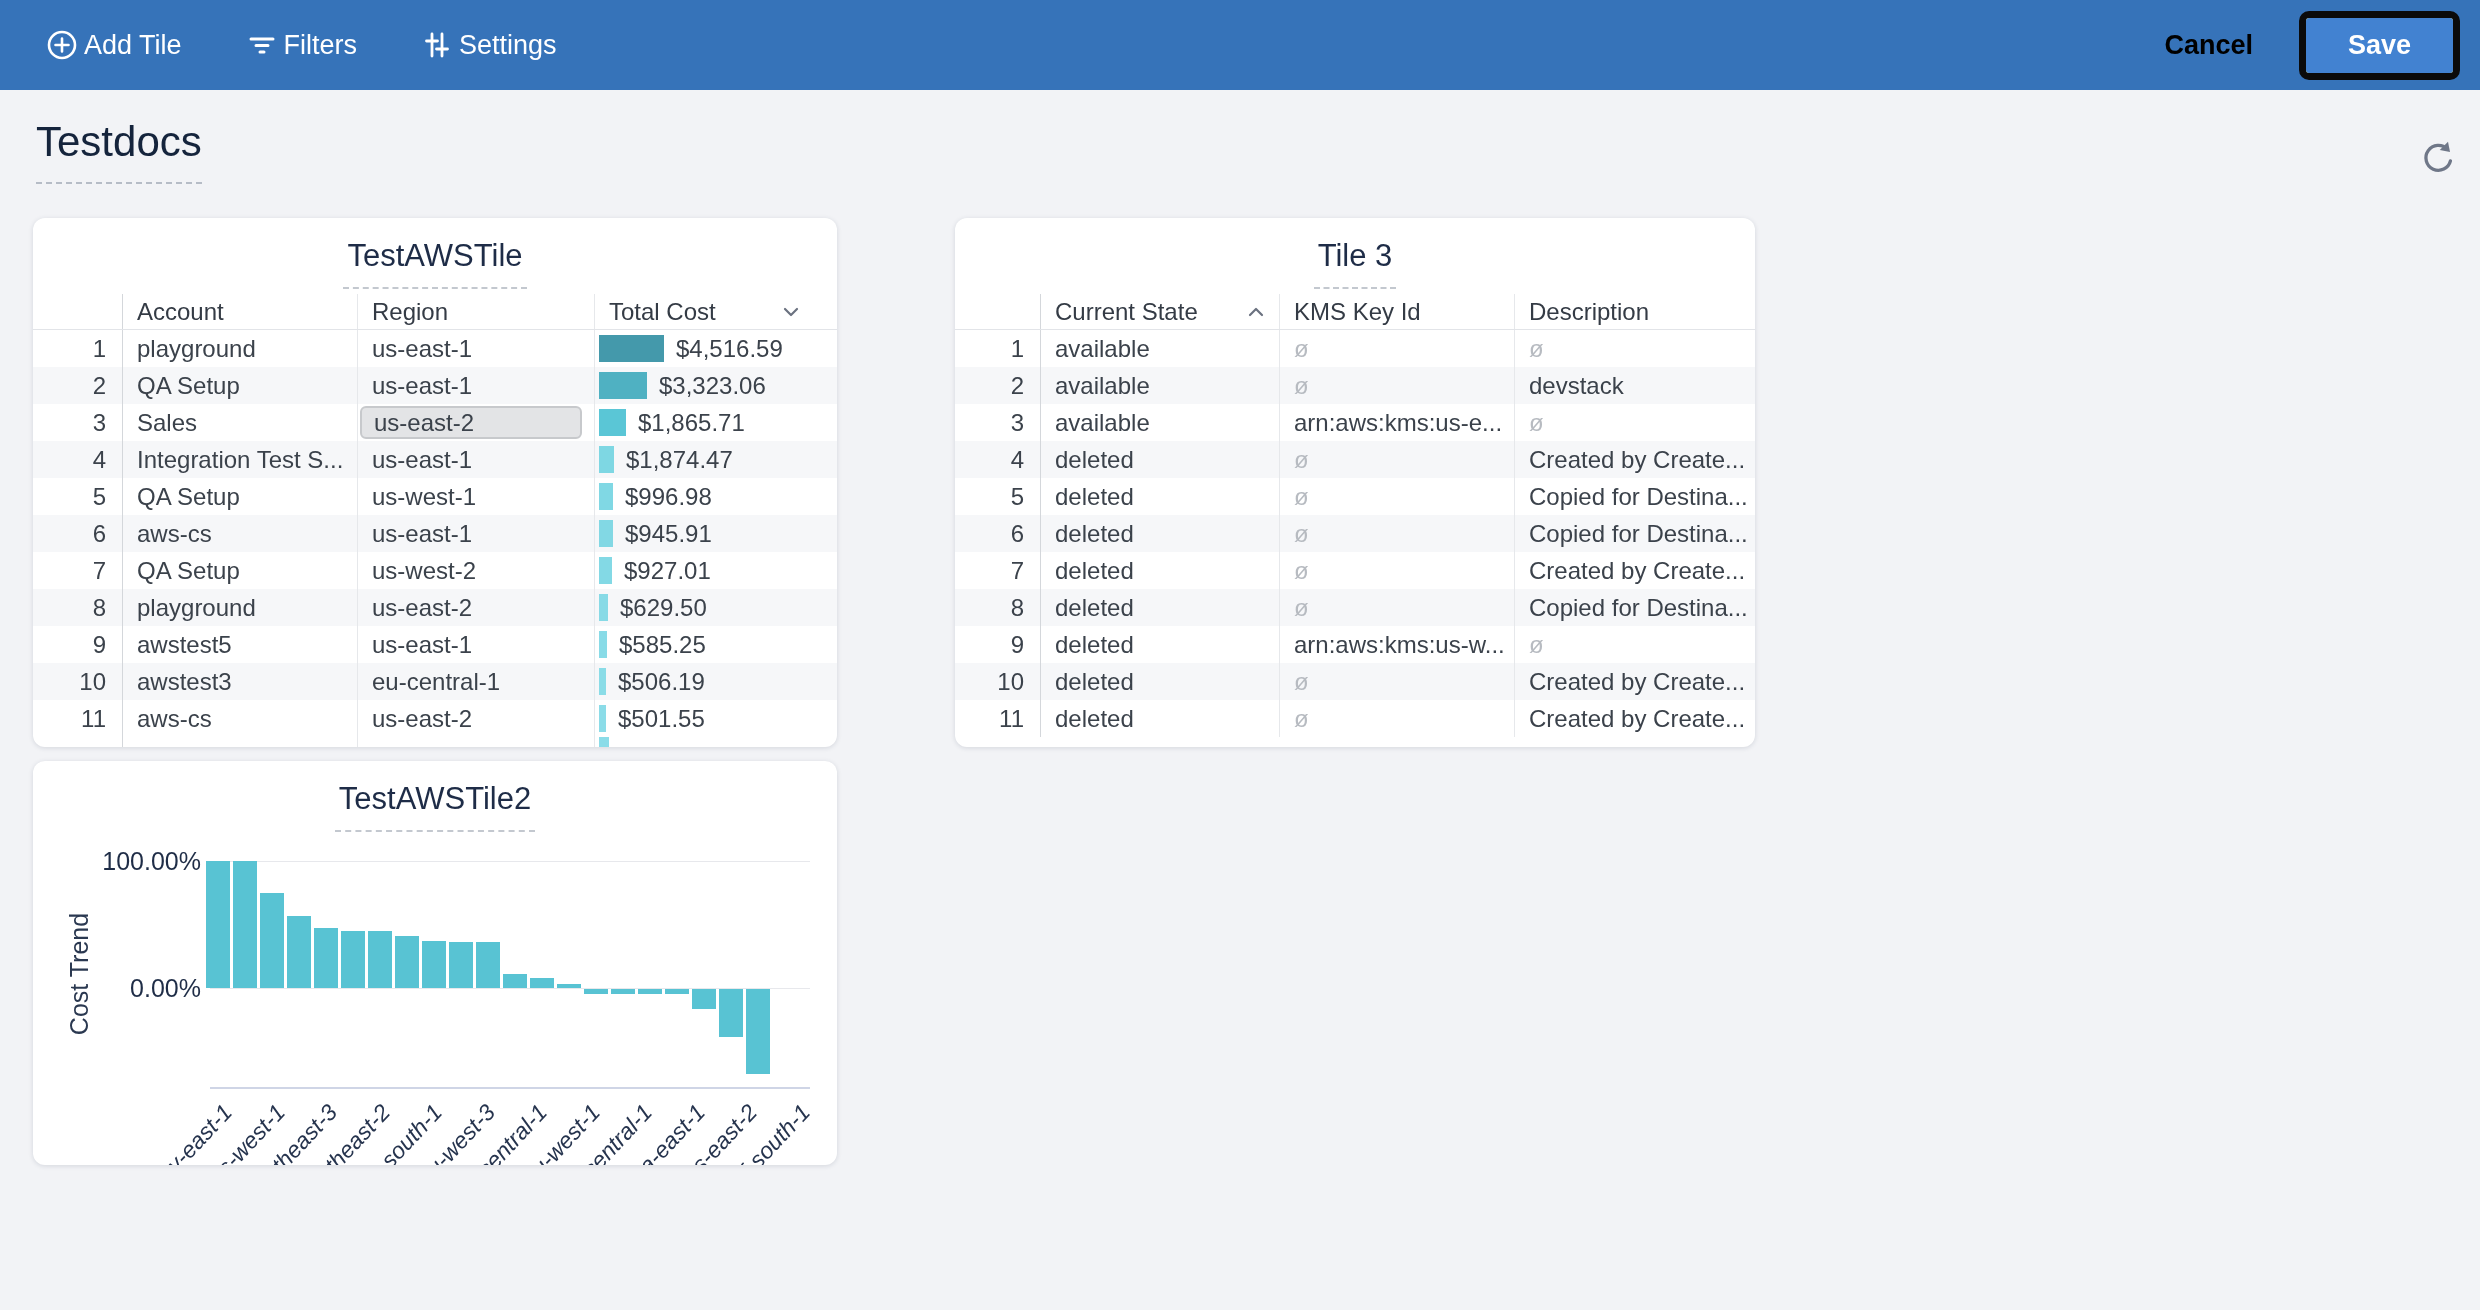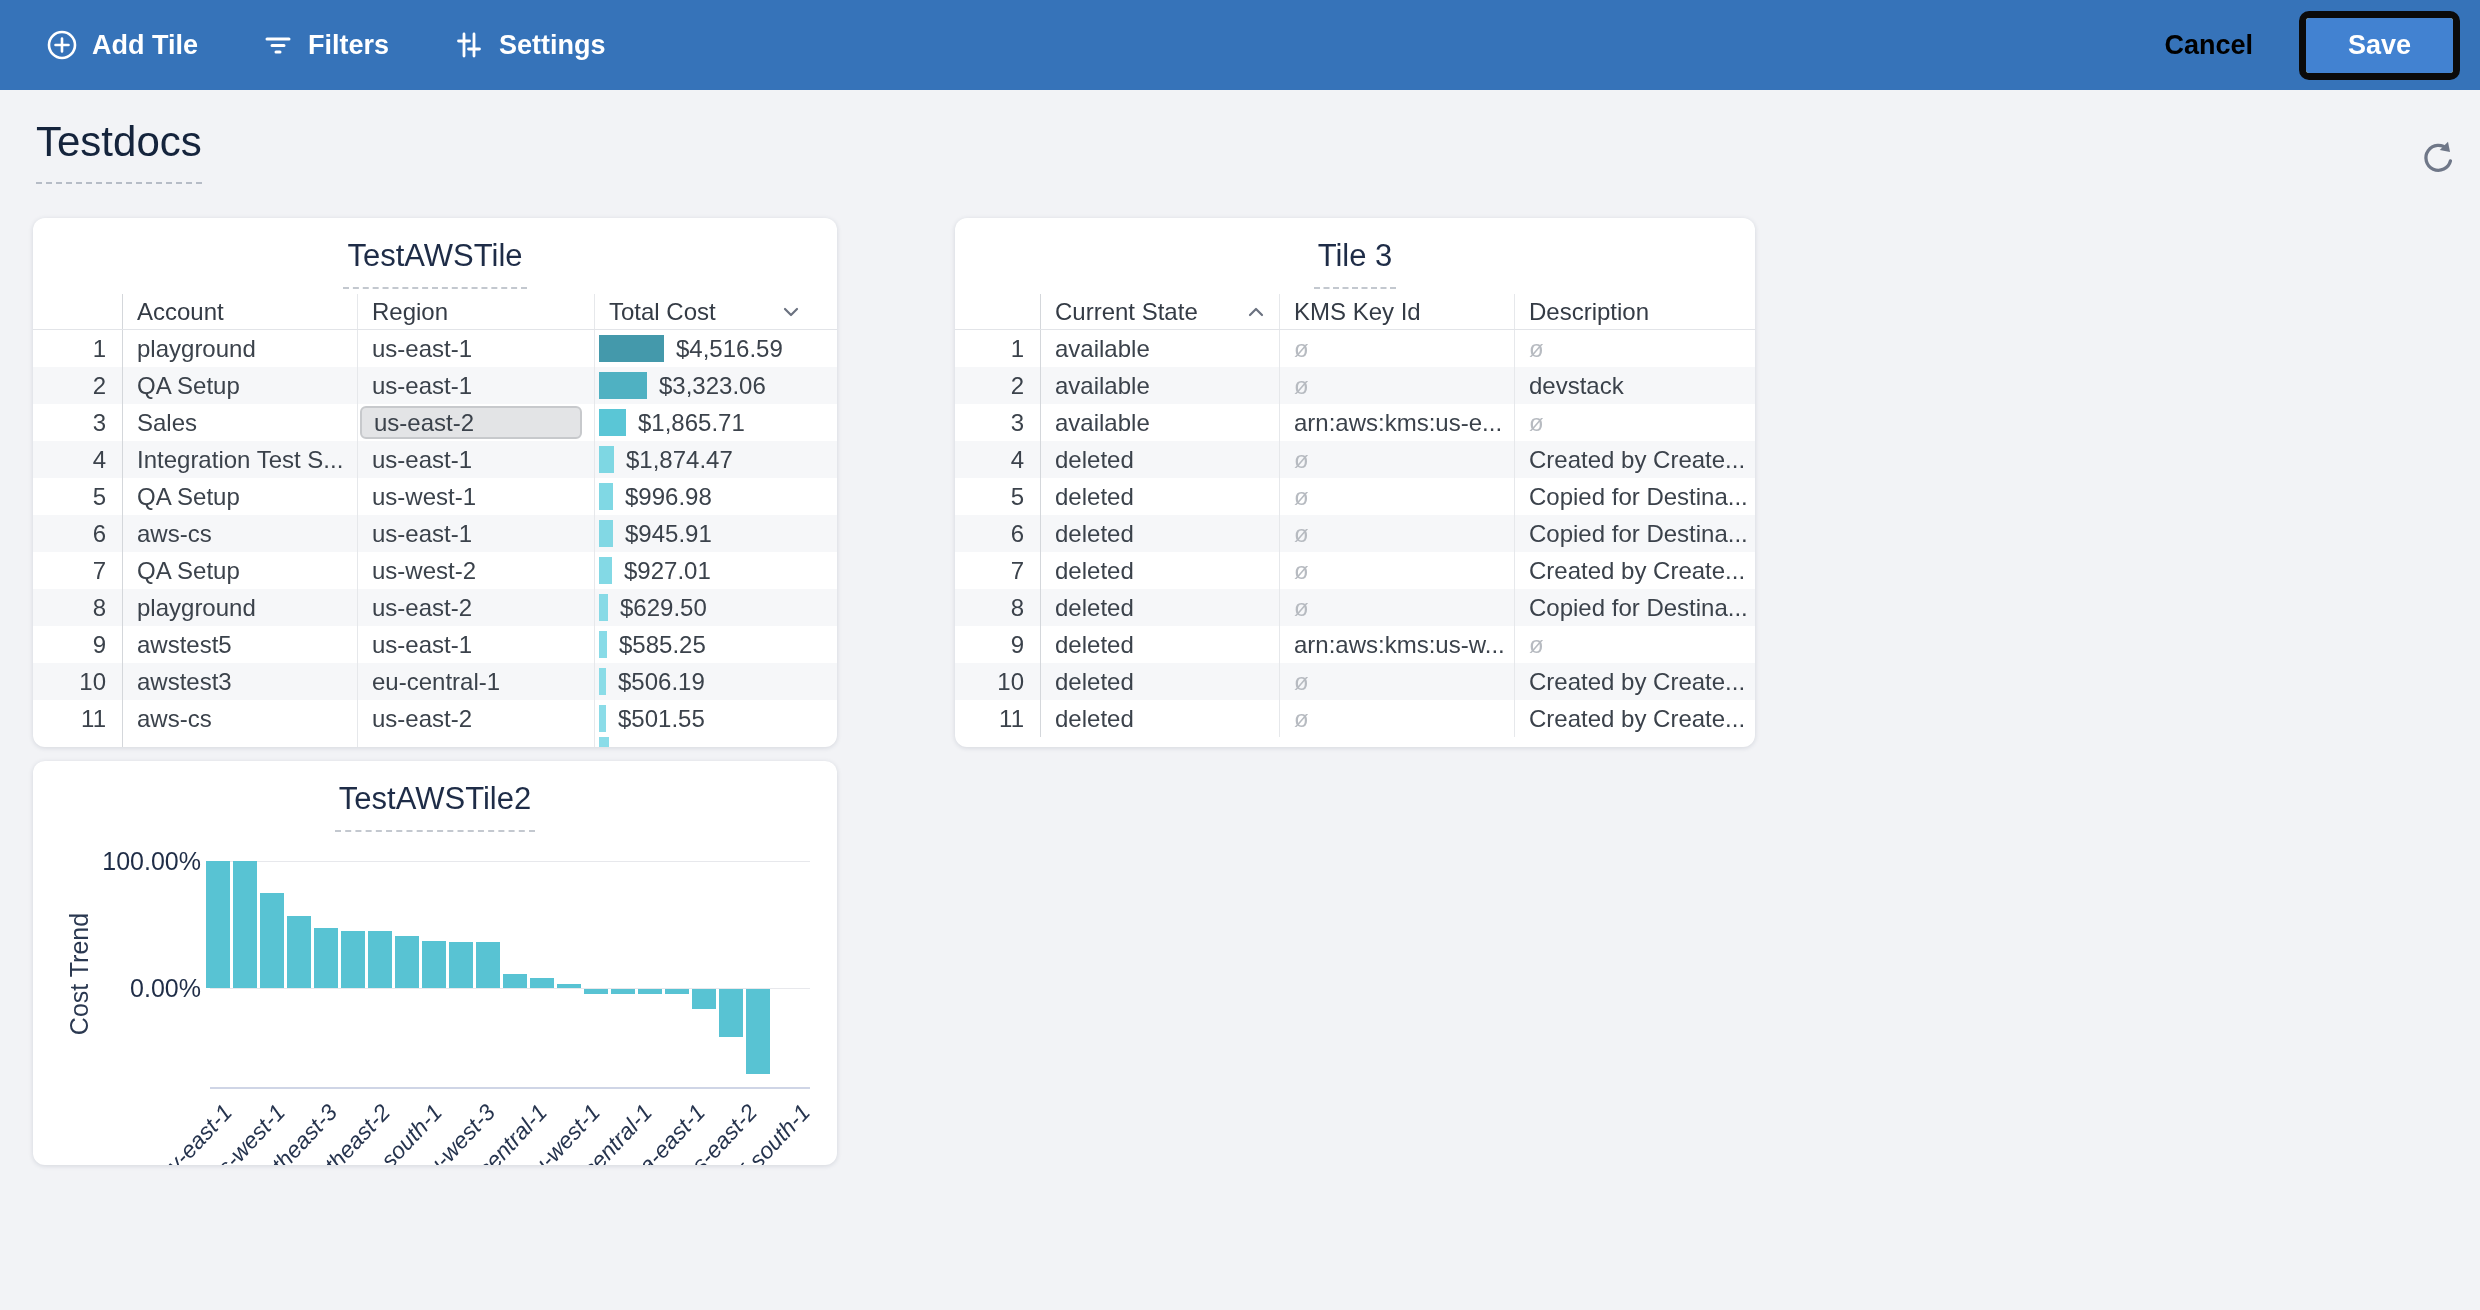--- a/index.html
+++ b/index.html
@@ -9,22 +9,22 @@
     background:#f2f3f6;
     font-family:"Liberation Sans","DejaVu Sans",sans-serif;
     color:#3b424b;
   }
   
   .topbar {
     position:absolute; top:0; left:0; width:2480px; height:90px;
     background:#3673b9; display:flex; align-items:center; padding-left:46px;
   }
   .tb-btn {
-    display:flex; align-items:center; gap:14px; margin-right:64px;
-    color:#fff; font-size:27px; font-weight:700; cursor:pointer; white-space:nowrap;
+    display:flex; align-items:center; gap:6px; margin-right:64px;
+    color:#fff; font-size:27px; font-weight:400; cursor:pointer; white-space:nowrap;
   }
   .tb-btn svg { display:block; }
   .tb-spacer { flex:1; }
   .cancel-btn {
     color:#000000; font-size:27px; font-weight:600; margin-right:46px; cursor:pointer;
     background:none; border:none; font-family:inherit;
   }
   .save-outline {
     border:7px solid #0b0b0b; border-radius:10px; margin-right:20px; background:#fde047;
   }

